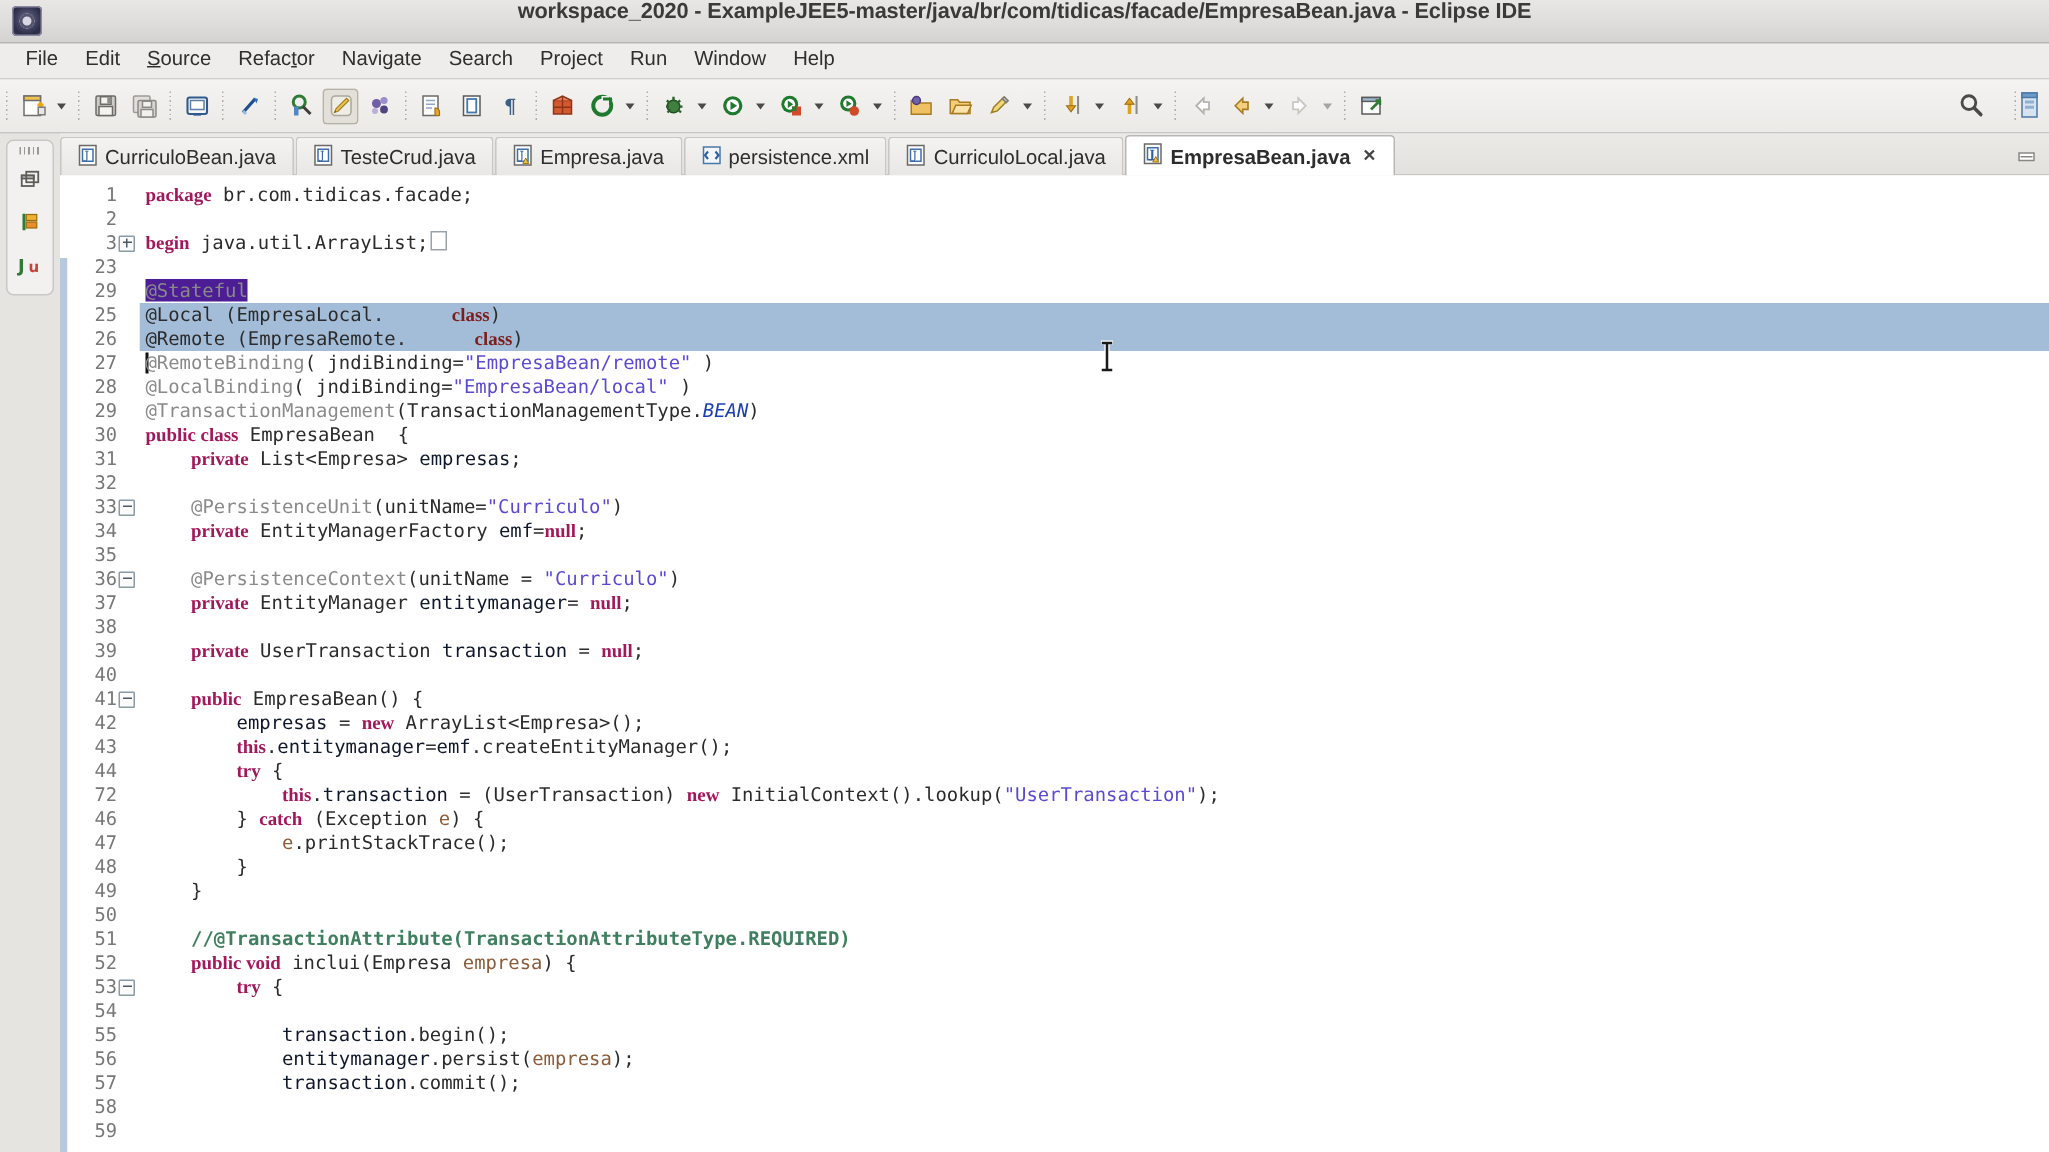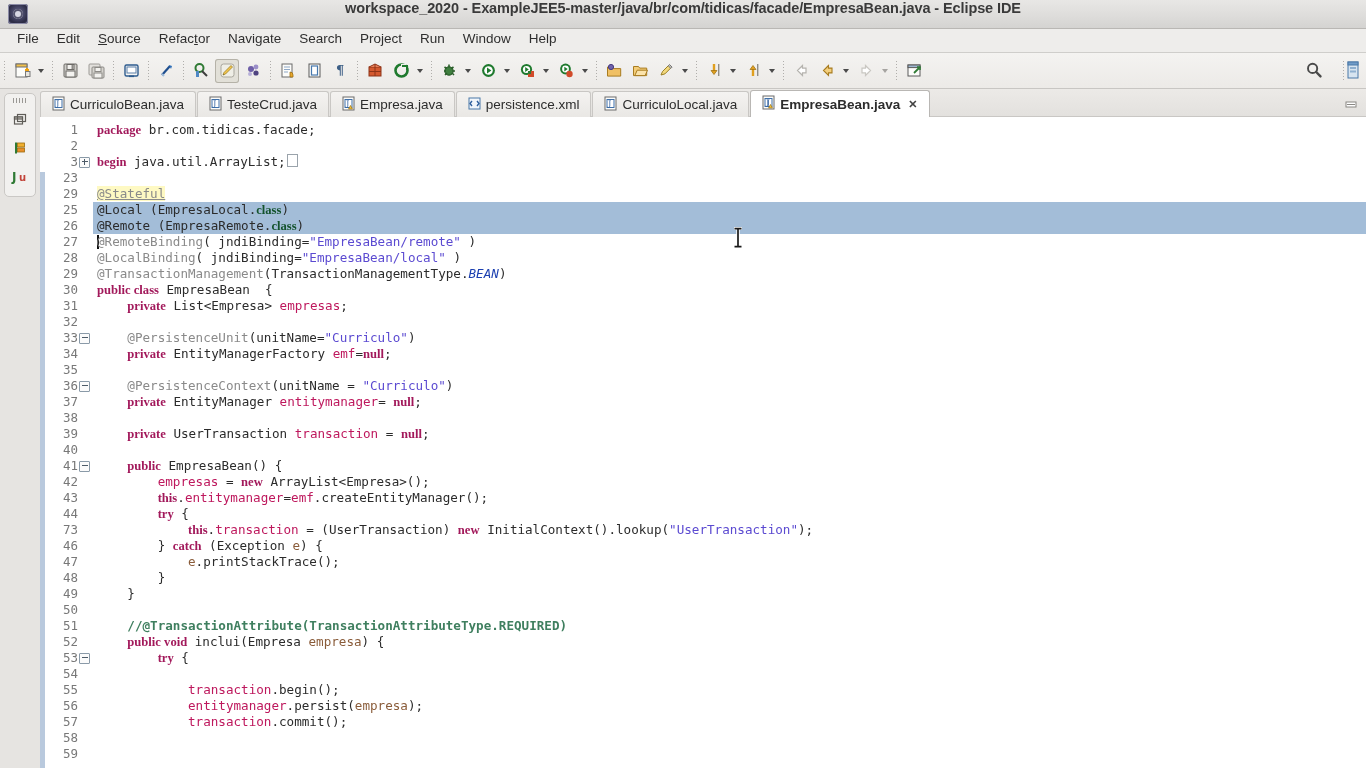--- a/index.html
+++ b/index.html
@@ -160,30 +160,30 @@
     flex:1;position:relative;overflow:hidden;background:#ffffff;
     font-family:"DejaVu Sans Mono","Liberation Mono",monospace;
     font-size:12.6px;
     padding-top:4px;
   }
   .cl{
     height:16px;line-height:16px;white-space:pre;position:relative;
     padding-left:4px;
   }
   .cl.sel{background:#a3bdd8;}
-  .cl.sel .kw,.cl.sel .str,.cl.sel .ann,.cl.sel .typ{color:#14532d;}
+  .cl.sel .kw,.cl.sel .str,.cl.sel .ann,.cl.sel .typ{color:#7f1d1d;margin-left:45px;}
   .kw{color:#a2195b;font-weight:bold;font-family:Liberation Serif, serif;}
   .str{color:#5b4ad1;}
   .ann{color:#8a8a8a;}
   .cmt{color:#3f7f5f;font-weight:bold;}
-  .fld{color:#be185d;}
+  .fld{color:#0f172a;}
   .stat{color:#1b3fb0;font-style:italic;font-weight:normal;}
   .mth{font-style:italic;}
   .par{color:#8a5c3a;}
-  .occ{background:#fef9c3;text-decoration:underline;}
+  .occ{background:#4c1d95;}
   
   .collapsed-box{
     display:inline-block;width:9px;height:11px;
     border:1px solid #9aa3ab;background:#ffffff;
     vertical-align:-1px;margin-left:1px;
   }
   
   #caret{
     position:absolute;width:1.5px;height:14px;background:#101010;
     left:4px;top:122px;
@@ -700,21 +700,21 @@
           </div>
           <div class="gl">
             <span class="num">43</span>
             <span class="fold"></span>
           </div>
           <div class="gl">
             <span class="num">44</span>
             <span class="fold"></span>
           </div>
           <div class="gl">
-            <span class="num">73</span>
+            <span class="num">72</span>
             <span class="fold"></span>
           </div>
           <div class="gl">
             <span class="num">46</span>
             <span class="fold"></span>
           </div>
           <div class="gl">
             <span class="num">47</span>
             <span class="fold"></span>
           </div>

